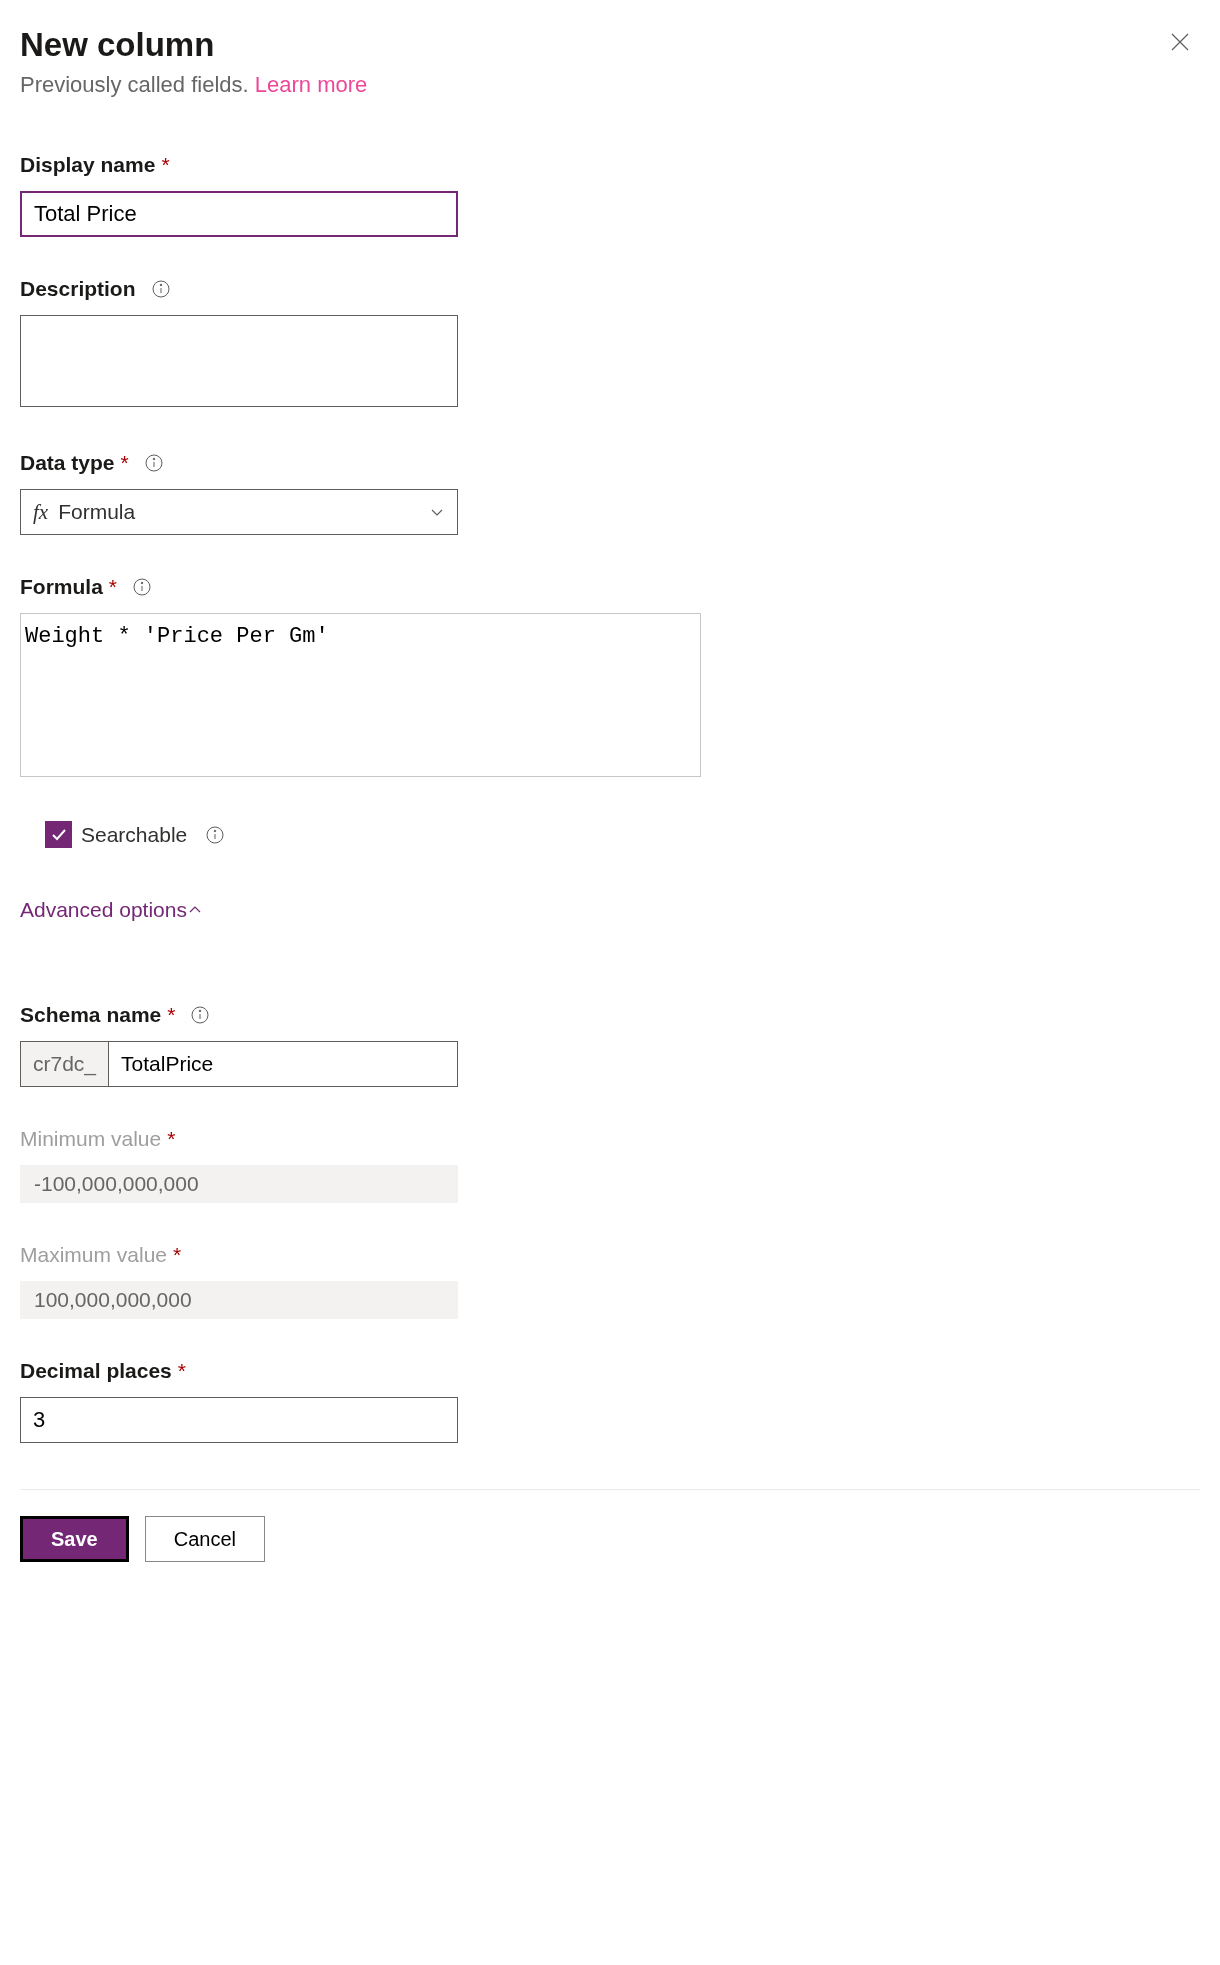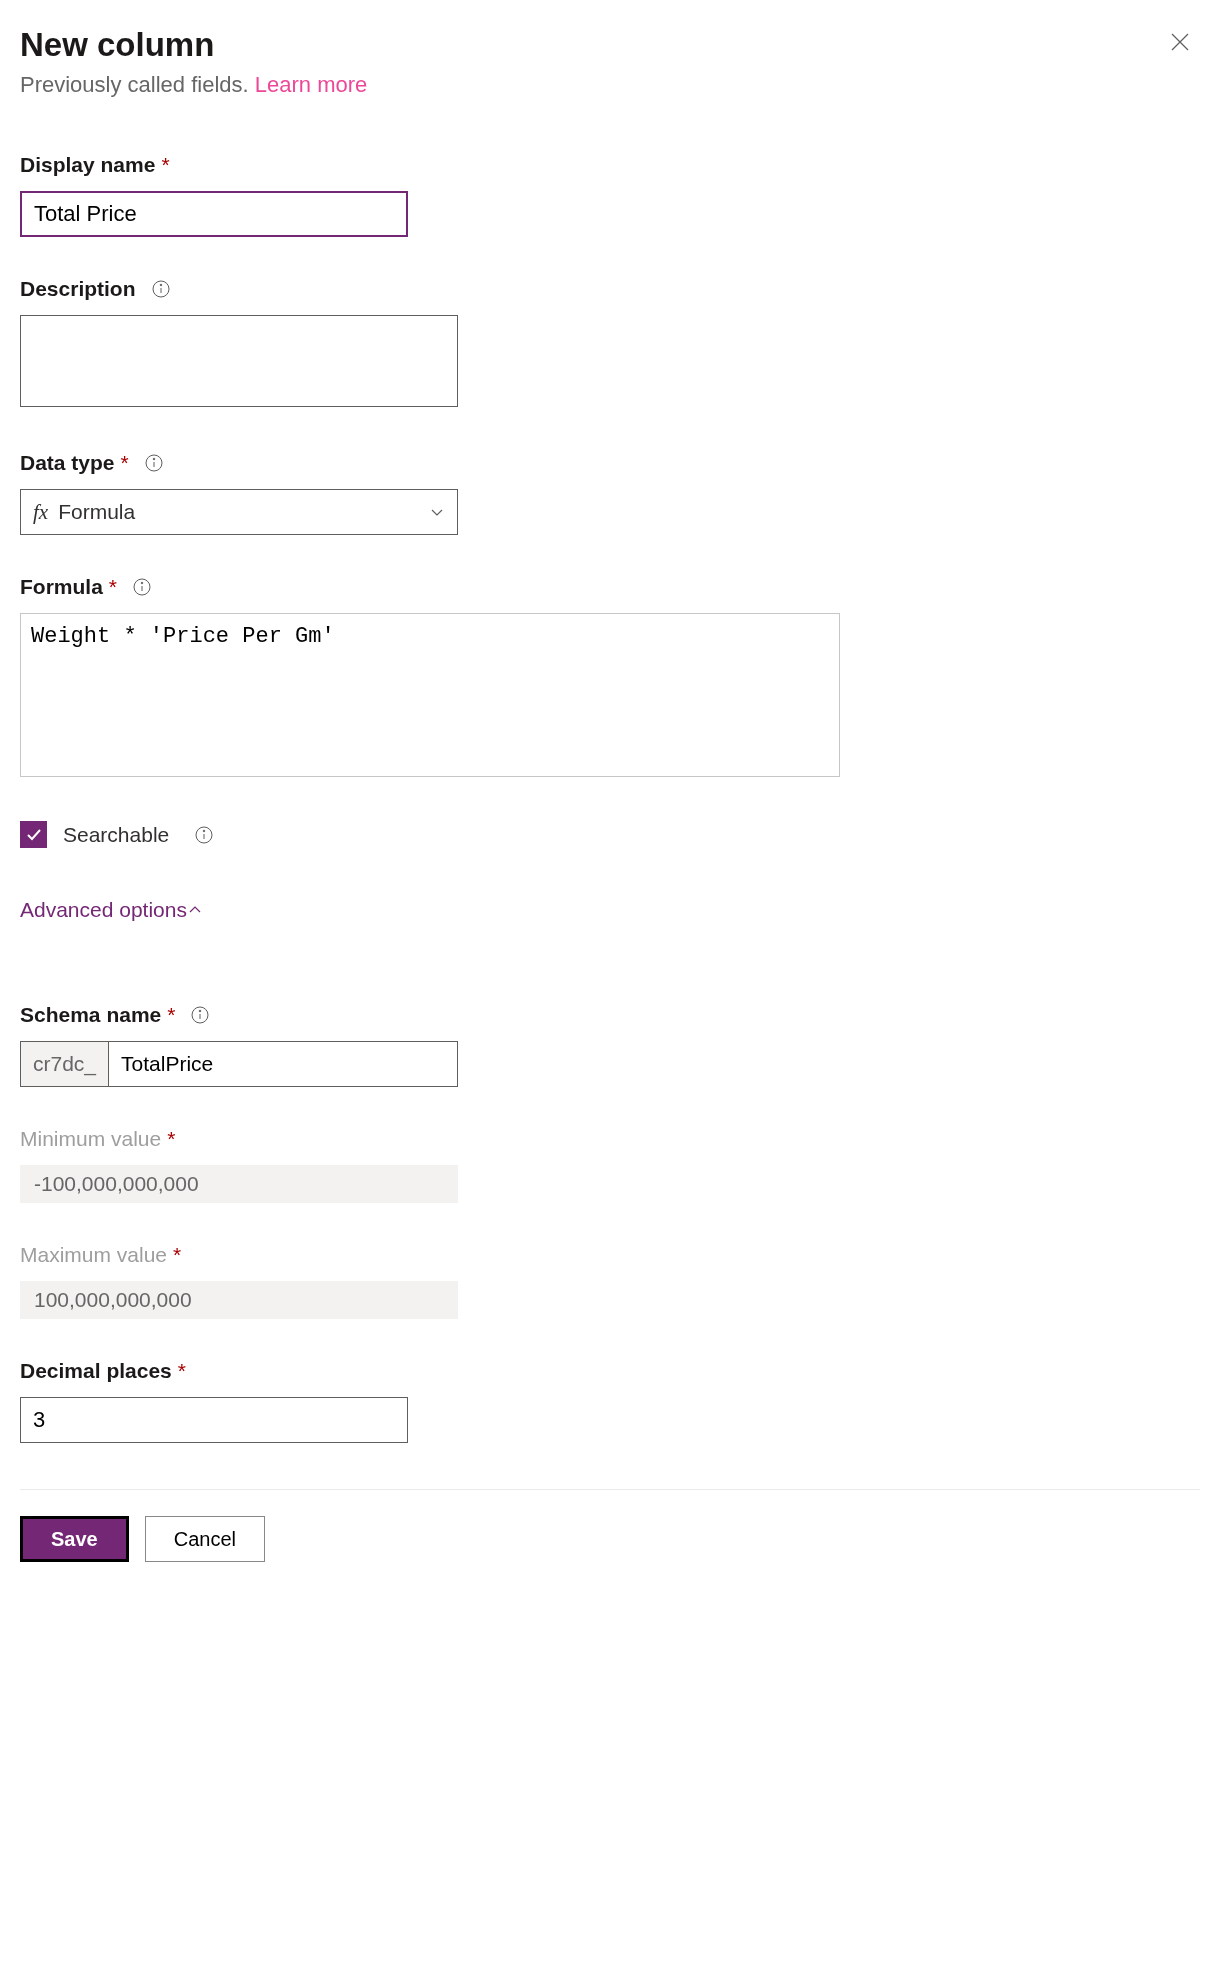--- a/index.html
+++ b/index.html
@@ -68,21 +68,21 @@
       align-items: center;
       justify-content: center;
       width: 18px;
       height: 18px;
       margin-left: 10px;
     }
     .info-icon svg {
       stroke: #605e5c;
     }
     .text-input {
-      width: 388px;
+      width: 438px;
       height: 46px;
       border: 1px solid #605e5c;
       padding: 0 12px;
       font-size: 22px;
       font-family: inherit;
       background: #ffffff;
     }
     .text-input.focused {
       border: 2px solid #742774;
       outline: none;
@@ -120,35 +120,36 @@
       color: #323130;
     }
     .select-text {
       font-size: 21px;
     }
     .chevron {
       width: 16px;
       height: 16px;
     }
     .formula-editor {
-      width: 820px;
+      width: 681px;
       height: 164px;
       border: 1px solid #c8c6c4;
-      padding: 10px 10px;
+      padding: 10px 4px;
       font-family: "Consolas", "Courier New", monospace;
       font-size: 22px;
       resize: none;
       background: #ffffff;
       white-space: pre;
     }
     .checkbox-row {
       display: flex;
       align-items: center;
-      gap: 16px;
+      gap: 9px;
       margin-bottom: 50px;
+      margin-left: 25px;
     }
     .checkbox {
       width: 27px;
       height: 27px;
       background: #742774;
       display: flex;
       align-items: center;
       justify-content: center;
       cursor: pointer;
     }

